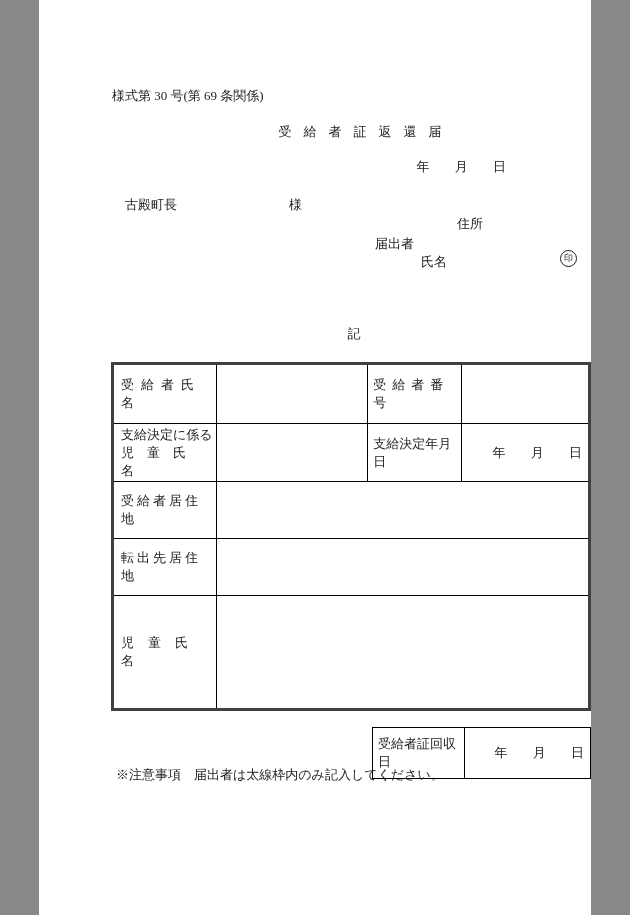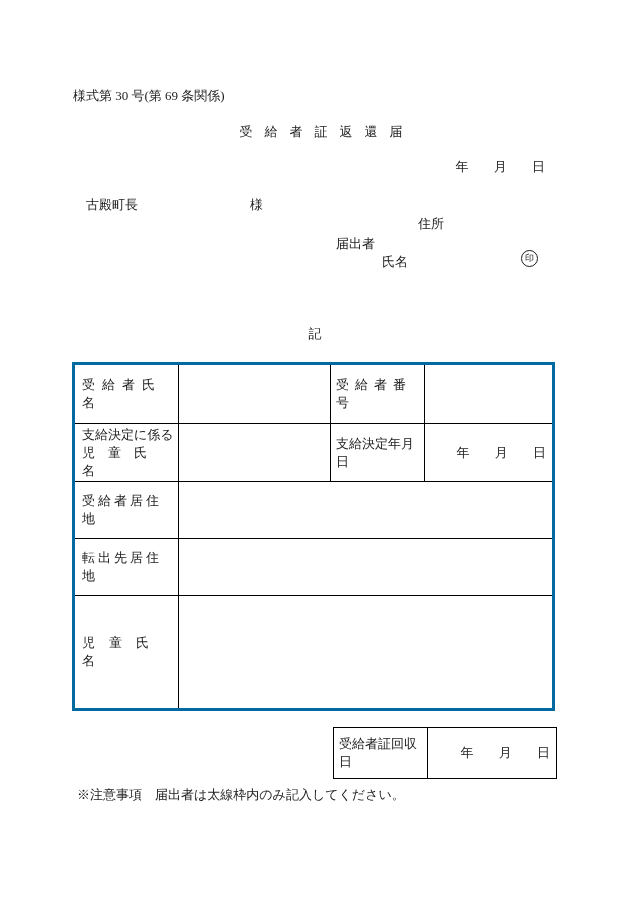--- a/index.html
+++ b/index.html
@@ -1,38 +1,38 @@
 <!DOCTYPE html>
 <html><head>
 <meta charset="utf-8">
 <style>
   html,body{margin:0;padding:0;background:#888;}
   .page{
     position:relative;
-    width:630px;height:915px;
+    width:552px;height:915px;
     margin:0 auto;
     background:#ffffff;
     color:#1c1c1c;
     font-family:"Liberation Serif","DejaVu Serif",serif;
     font-size:13px;
     overflow:hidden;
   }
   .abs{position:absolute;white-space:nowrap;}
   .center{left:0;width:630px;text-align:center;}
   .ls12{letter-spacing:12px;padding-left:12px;}
   .ls13{letter-spacing:13px;}
   .ls14{letter-spacing:14px;}
   .ls7{letter-spacing:7px;}
   .ls6{letter-spacing:6px;}
   .ls3{letter-spacing:3px;}
   .date-spread{word-spacing:22px;}
 
   
   table{border-collapse:collapse;table-layout:fixed;position:absolute;}
-  .main-table{left:72px;top:362px;border:3px solid #0369a1;padding-left:26px;}
+  .main-table{left:72px;top:362px;border:3px solid #404040;padding-left:26px;}
   .main-table td{border:1px solid #000;vertical-align:middle;}
   td.label{padding-left:7px;}
   td.label3{padding-left:5px;}
   td.field{background:#fff;}
   td.date{text-align:right;padding-right:6px;}
   .r1 td{height:56px;}
   .r2 td{height:55px;}
   .r3 td{height:54px;font-family:Liberation Serif, serif;}
   .r4 td{height:54px;margin-top:33px;}
   .r5 td{height:110px;}
@@ -112,15 +112,15 @@
         <col style="width:129px">
       </colgroup>
     <tbody>
         <tr>
       <td class="label label3">受給者証回収日</td>
       <td class="date date-spread">年 月 日</td>
     </tr>
   </tbody>
     </table>
 
-  <div class="abs" style="left:77px;top:786px;">※注意事項　届出者は太線枠内のみ記入してください。</div>
+  <div class="abs" style="left:77px;top:766px;">※注意事項　届出者は太線枠内のみ記入してください。</div>
 
 </div>
 
 </body></html>

